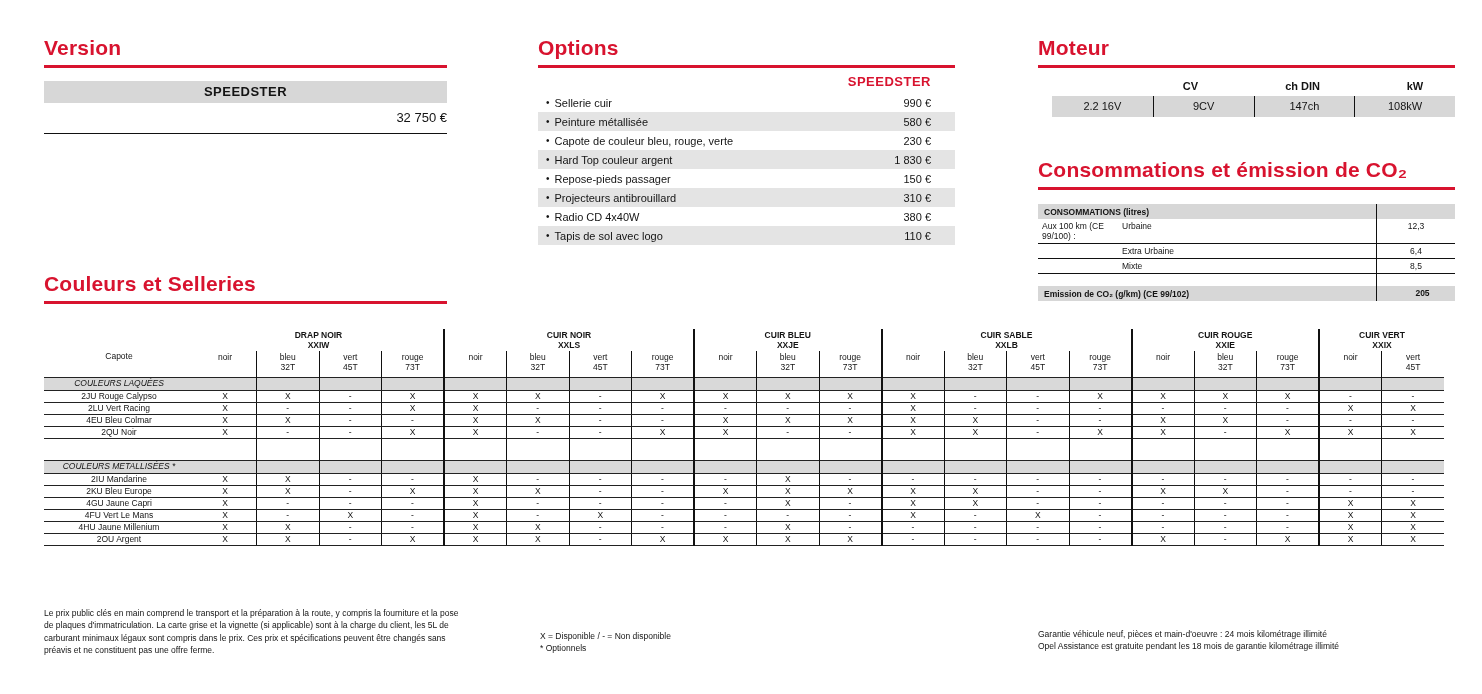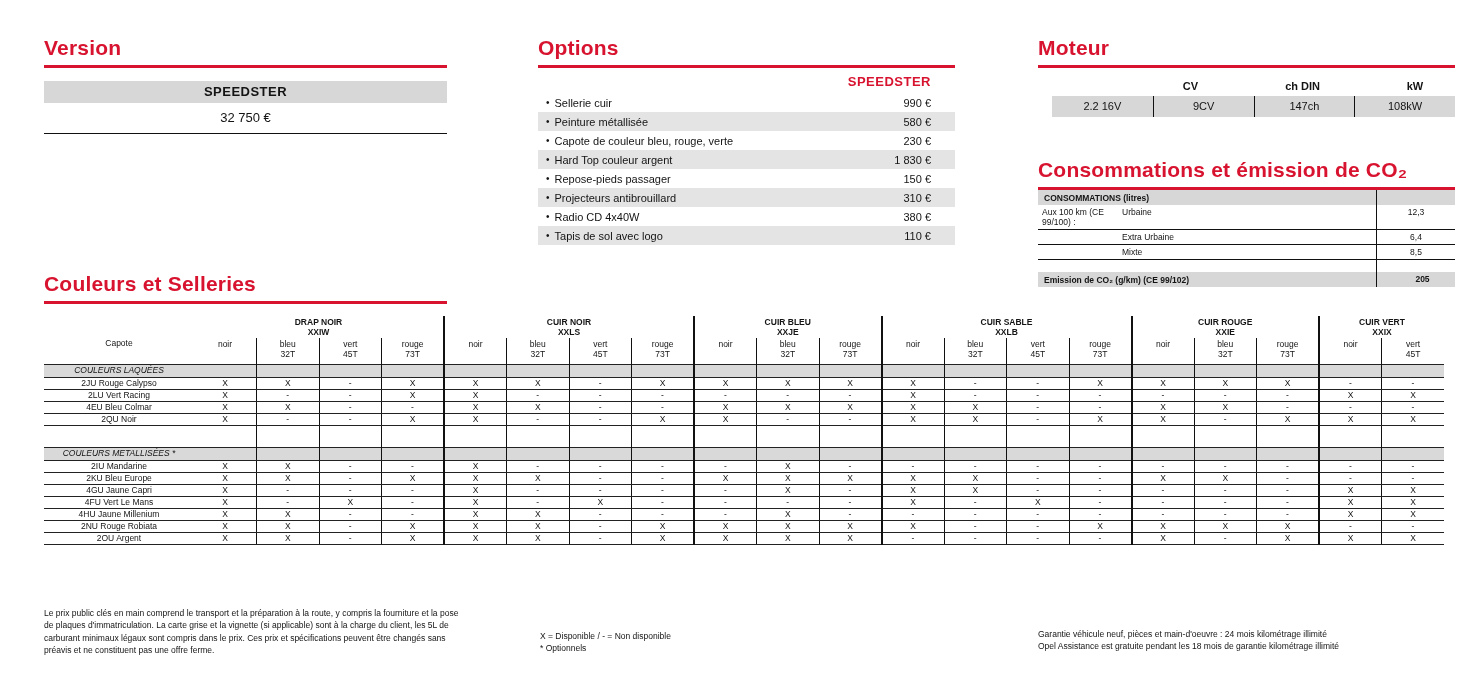--- a/index.html
+++ b/index.html
@@ -19,56 +19,56 @@
     overflow:hidden;
   }
   .abs{position:absolute;}
   .sec-title{color:var(--red);font-size:21px;font-weight:bold;letter-spacing:.2px;}
   .rule-red{height:3px;background:var(--red);margin-top:5px;}
 
   
   #sec-version{left:44px;top:36px;width:403px;}
   .version-bar{margin-top:13px;background:var(--bar-gray);height:22px;line-height:22px;
     text-align:center;font-size:13px;font-weight:bold;letter-spacing:.5px;}
-  .version-price{text-align:center;font-size:13px;padding:7px 0 8px;border-bottom:1.5px solid #111;}
+  .version-price{text-align:right;font-size:13px;padding:7px 0 8px;border-bottom:1.5px solid #111;}
 
   
   #sec-options{left:538px;top:36px;width:417px;}
   .options-colhdr{text-align:right;padding-right:24px;color:var(--red);font-weight:bold;
     font-size:13px;margin:6px 0 4px;letter-spacing:.5px;}
   .option-row{display:flex;align-items:center;height:19px;font-size:11px;padding:0 24px 0 8px;}
   .option-row.alt{background:var(--alt-gray);}
   .bullet{margin-right:5px;font-size:10px;}
   .option-price{margin-left:auto;}
 
   
   #sec-moteur{left:1038px;top:36px;width:417px;}
   .moteur-grid{display:grid;grid-template-columns:repeat(4,1fr);text-align:center;font-size:11px;}
   .moteur-head{margin-top:9px;font-weight:bold;height:19px;line-height:19px;gap:32px;}
   .moteur-row{background:var(--bar-gray);height:21px;line-height:21px;margin-left:14px;}
   .moteur-row .cell + .cell{border-left:1.5px solid #111;}
 
   
   #sec-conso{left:1038px;top:158px;width:417px;}
-  .conso-table{margin-top:0;}
+  .conso-table{margin-top:14px;}
   .conso-row{display:flex;font-size:8.5px;}
   .conso-left{width:339px;border-right:1.5px solid #111;display:flex;padding:2px 0 2px 4px;}
   .conso-right{flex:1;text-align:center;padding:2px 0;}
   .conso-label{width:80px;flex:none;}
   .conso-row.hdr{background:var(--bar-gray);font-weight:bold;}
   .conso-row.hdr .conso-left{padding:2.5px 0 2.5px 6px;}
   .conso-row.line{border-bottom:1.2px solid #111;}
   .conso-gap .conso-left{height:12px;}
   .conso-row.emission{background:var(--bar-gray);font-weight:bold;gap:13px;}
   .conso-row.emission .conso-left{padding:2.5px 0 2.5px 6px;}
 
   
   #sec-couleurs{left:44px;top:272px;width:1400px;}
   #sec-couleurs .rule-red{width:403px;}
-  #couleurs-table{margin-top:12px;width:1400px;border-collapse:collapse;table-layout:fixed;}
+  #couleurs-table{margin-top:25px;width:1400px;border-collapse:collapse;table-layout:fixed;}
   #couleurs-table td,#couleurs-table th{font-weight:normal;font-size:8.5px;line-height:9px;
     padding:1px 0;text-align:center;vertical-align:top;}
   .col-label{width:150px;}
   th.group-head{padding:2px 0 0;}
   .gname,.gcode{font-weight:bold;font-size:8.5px;line-height:10px;}
   .cap-cell div{line-height:10px;}
   .cap-cell{height:26px;}
   td.capote-lbl{text-align:right;padding-right:10px;line-height:10px;}
   .gb{border-left:2.5px solid #111;}
   .thin{border-left:1px solid #111;}
@@ -611,43 +611,20 @@
           <td class="thin">-</td>
           <td class="thin">-</td>
           <td class="thin">-</td>
           <td class="gb">-</td>
           <td class="thin">-</td>
           <td class="thin">-</td>
           <td class="gb">X</td>
           <td class="thin">X</td>
         </tr>
         <tr class="data-row">
-          <td class="row-lbl">2NU Rouge Robiata</td>
-          <td>X</td>
-          <td class="thin">X</td>
-          <td class="thin">-</td>
-          <td class="thin">X</td>
-          <td class="gb">X</td>
-          <td class="thin">X</td>
-          <td class="thin">-</td>
-          <td class="thin">X</td>
-          <td class="gb">X</td>
-          <td class="thin">X</td>
-          <td class="thin">X</td>
-          <td class="gb">X</td>
-          <td class="thin">-</td>
-          <td class="thin">-</td>
-          <td class="thin">X</td>
-          <td class="gb">X</td>
-          <td class="thin">X</td>
-          <td class="thin">X</td>
-          <td class="gb">-</td>
-          <td class="thin">-</td>
-        </tr>
-        <tr class="data-row">
           <td class="row-lbl">2OU Argent</td>
           <td>X</td>
           <td class="thin">X</td>
           <td class="thin">-</td>
           <td class="thin">X</td>
           <td class="gb">X</td>
           <td class="thin">X</td>
           <td class="thin">-</td>
           <td class="thin">X</td>
           <td class="gb">X</td>

